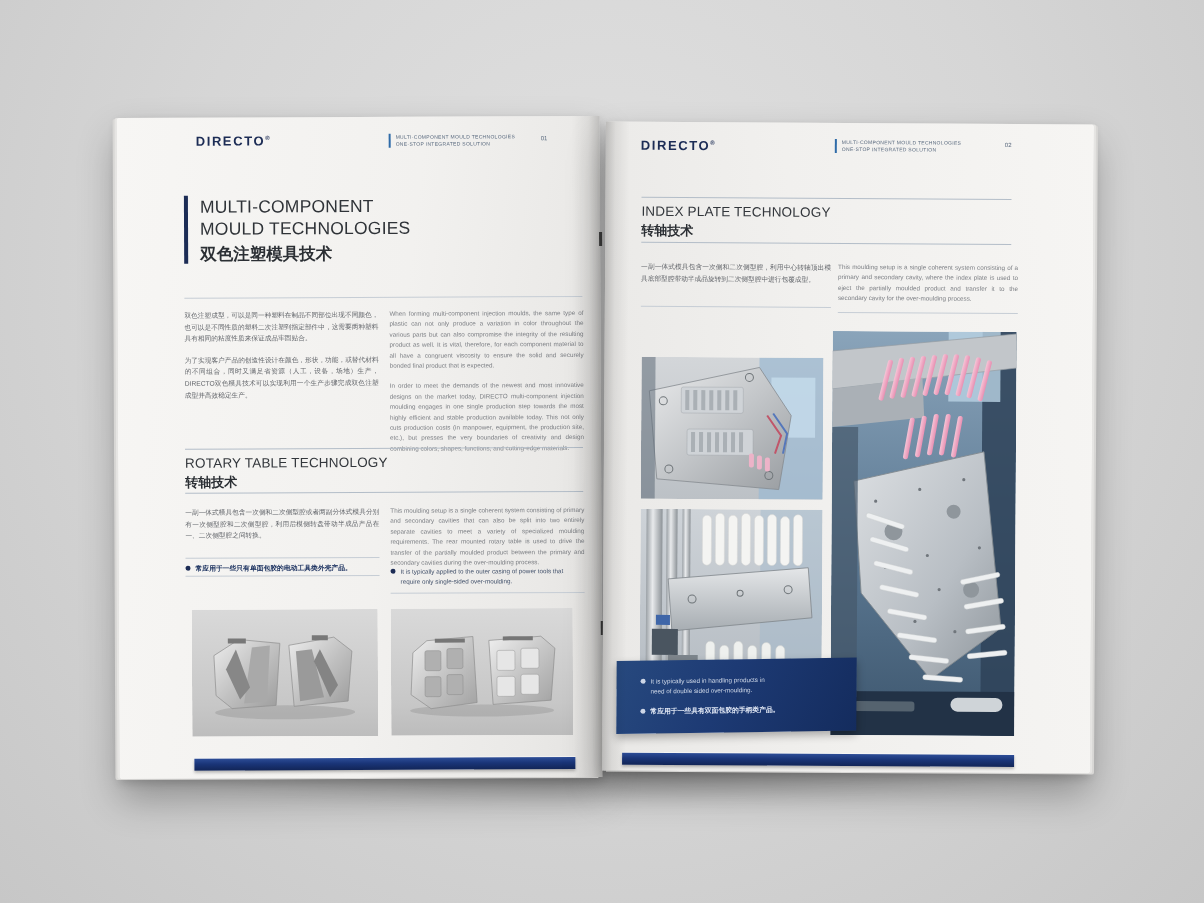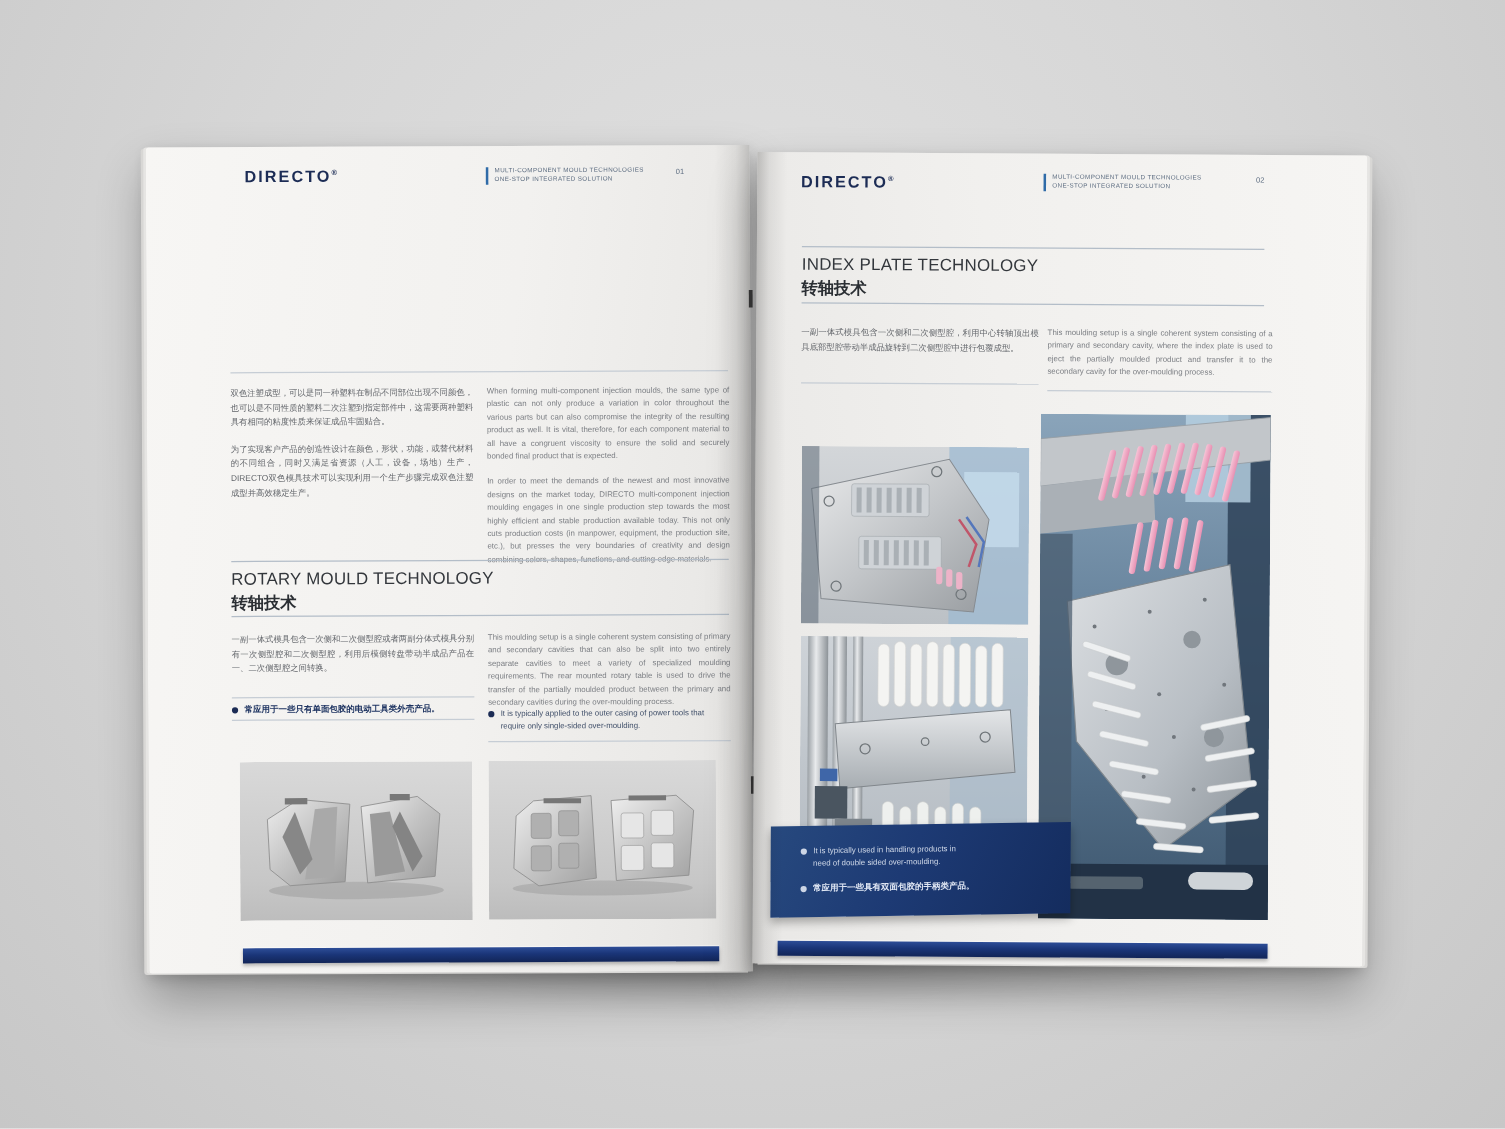--- a/index.html
+++ b/index.html
@@ -81,37 +81,45 @@
     <div class="logo" style="left:79px;top:16px;"><span>DIRECTO</span><sup>®</sup></div>
     <div class="meta" style="left:272px;top:17px;">
       <div class="meta-bar"></div>
       <div class="meta-lines">
         <div>MULTI-COMPONENT MOULD TECHNOLOGIES</div>
         <div>ONE-STOP INTEGRATED SOLUTION</div>
       </div>
     </div>
     <div class="pagenum" style="left:424px;top:19px;">01</div>
 
+    <div class="title-block" style="left:67px;top:78px;">
+      <div class="title-rule"></div>
+      <div>
+        <div class="title-en">MULTI-COMPONENT</div>
+        <div class="title-en">MOULD TECHNOLOGIES</div>
+        <div class="title-zh">双色注塑模具技术</div>
+      </div>
+    </div>
 
     <div class="rule" style="left:67px;top:180px;width:398px;"></div>
 
     <div class="col" style="left:67px;top:192px;width:194px;">
       <div class="p-zh">双色注塑成型，可以是同一种塑料在制品不同部位出现不同颜色，也可以是不同性质的塑料二次注塑到指定部件中，这需要两种塑料具有相同的粘度性质来保证成品牢固贴合。</div>
       <div class="gap"></div>
       <div class="p-zh">为了实现客户产品的创造性设计在颜色，形状，功能，或替代材料的不同组合，同时又满足省资源（人工，设备，场地）生产，DIRECTO双色模具技术可以实现利用一个生产步骤完成双色注塑成型并高效稳定生产。</div>
     </div>
     <div class="col" style="left:272px;top:192px;width:194px;">
       <div class="p-en">When forming multi-component injection moulds, the same type of plastic can not only produce a variation in color throughout the various parts but can also compromise the integrity of the resulting product as well. It is vital, therefore, for each component material to all have a congruent viscosity to ensure the solid and securely bonded final product that is expected.</div>
       <div class="gap"></div>
       <div class="p-en">In order to meet the demands of the newest and most innovative designs on the market today, DIRECTO multi-component injection moulding engages in one single production step towards the most highly efficient and stable production available today. This not only cuts production costs (in manpower, equipment, the production site, etc.), but presses the very boundaries of creativity and design combining colors, shapes, functions, and cutting-edge materials.</div>
     </div>
 
     <div class="rule rule-dark" style="left:67px;top:331px;width:398px;"></div>
     <div class="col" style="left:67px;top:338px;">
-      <div class="sec-en">ROTARY MOULD TECHNOLOGY</div>
+      <div class="sec-en">ROTARY TABLE TECHNOLOGY</div>
       <div class="sec-zh">转轴技术</div>
     </div>
     <div class="rule rule-dark" style="left:67px;top:375px;width:398px;"></div>
 
     <div class="col" style="left:67px;top:389px;width:194px;">
       <div class="p-zh">一副一体式模具包含一次侧和二次侧型腔或者两副分体式模具分别有一次侧型腔和二次侧型腔，利用后模侧转盘带动半成品产品在一、二次侧型腔之间转换。</div>
     </div>
     <div class="rule" style="left:67px;top:440px;width:194px;"></div>
     <div class="col" style="left:67px;top:446px;width:194px;">
       <div class="bullet">

